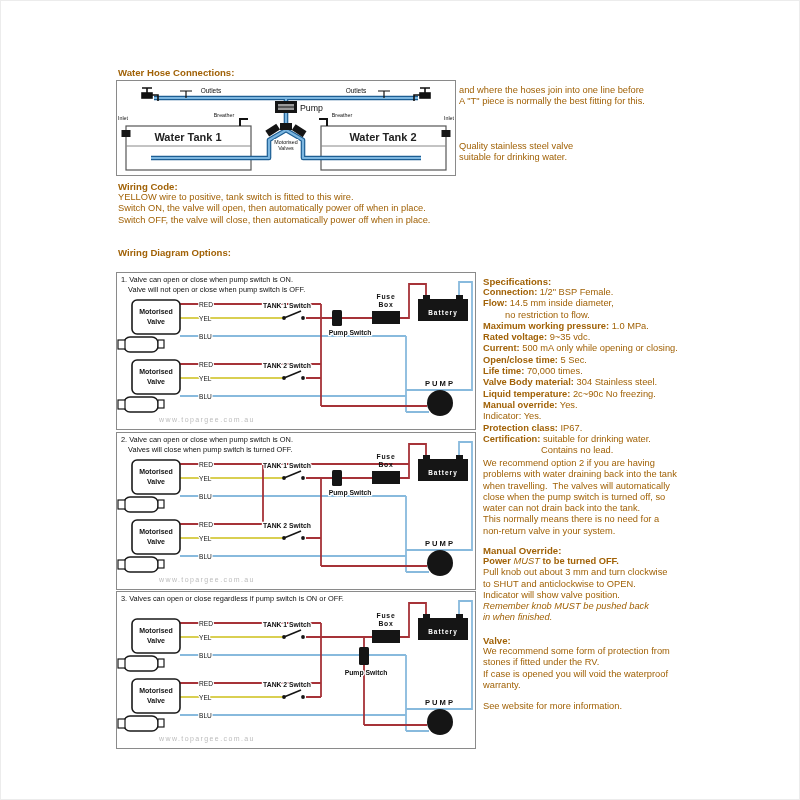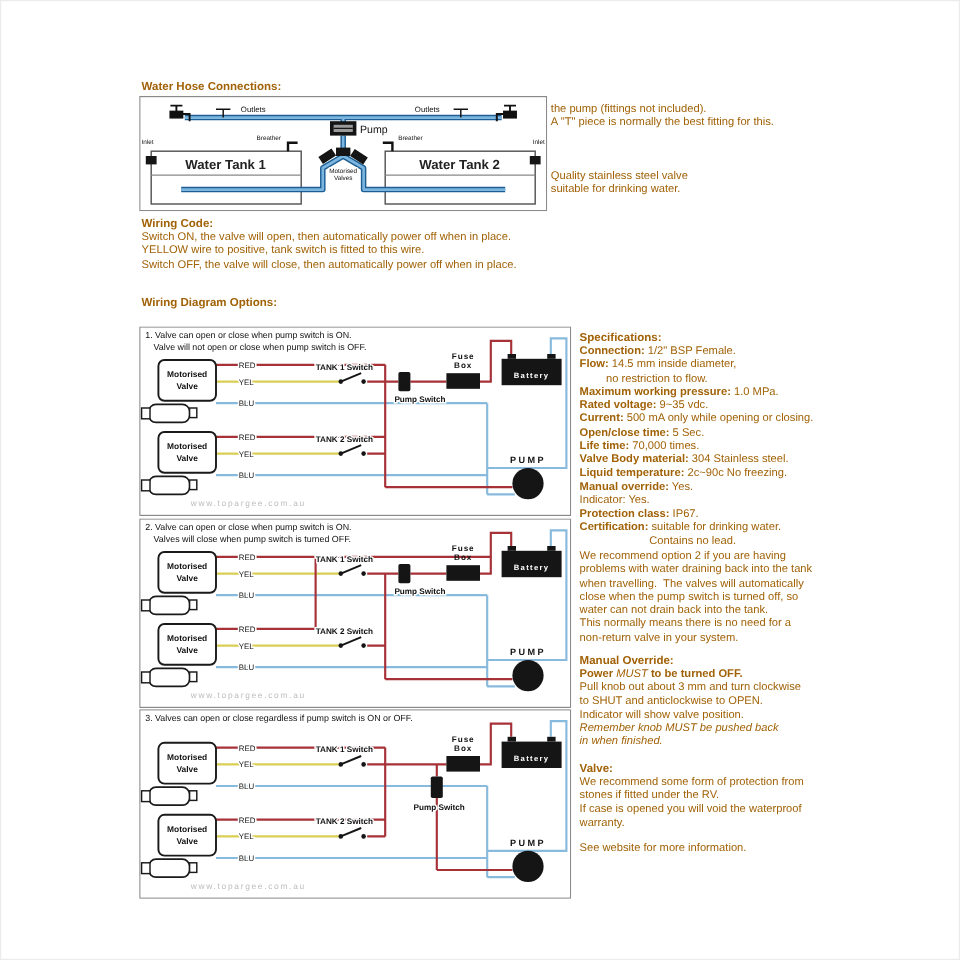--- a/index.html
+++ b/index.html
@@ -97,33 +97,33 @@
     <rect x="5.5" y="50" width="9" height="7" fill="#151515"></rect>
     <rect x="325.5" y="50" width="9" height="7" fill="#151515"></rect>
     <text class="sm5" x="2" y="40">Inlet</text>
     <text class="sm5" x="338" y="40" text-anchor="end">Inlet</text>
 
     <text class="sm6" x="95" y="13" text-anchor="middle">Outlets</text>
     <text class="sm6" x="240" y="13" text-anchor="middle">Outlets</text>
   </svg>
 
   <div class="abs blk" style="left:458px;top:84px">
-    <div class="t">the pump (fittings not included).</div>
+    <div class="t">and where the hoses join into one line before</div>
     <div class="t">A "T" piece is normally the best fitting for this.</div>
     <div class="gap"></div>
       <div class="gap"></div>
       <div class="gap"></div>
     <div class="t">Quality stainless steel valve</div>
     <div class="t">suitable for drinking water.</div>
   </div>
 
   <div class="abs h" style="left:117px;top:180px">Wiring Code:</div>
   <div class="abs" style="left:117px;top:191px">
+    <div class="t">YELLOW wire to positive, tank switch is fitted to this wire.</div>
     <div class="t">Switch ON, the valve will open, then automatically power off when in place.</div>
-    <div class="t">YELLOW wire to positive, tank switch is fitted to this wire.</div>
     <div class="t">Switch OFF, the valve will close, then automatically power off when in place.</div>
   </div>
 
   <div class="abs h" style="left:117px;top:246px">Wiring Diagram Options:</div>
 
   <svg class="abs" style="left:115px;top:271px" width="360" height="158" viewBox="0 0 360 158">
     <rect x="0.5" y="0.5" width="359" height="157" fill="#fff" stroke="#8a8a8a"></rect>
     <text class="cap" x="5" y="10">1. Valve can open or close when pump switch is ON.</text>
     <text class="cap" x="12" y="19.5">Valve will not open or close when pump switch is OFF.</text>
     <path class="wy" d="M64,46 H168 M64,106 H168"></path>

